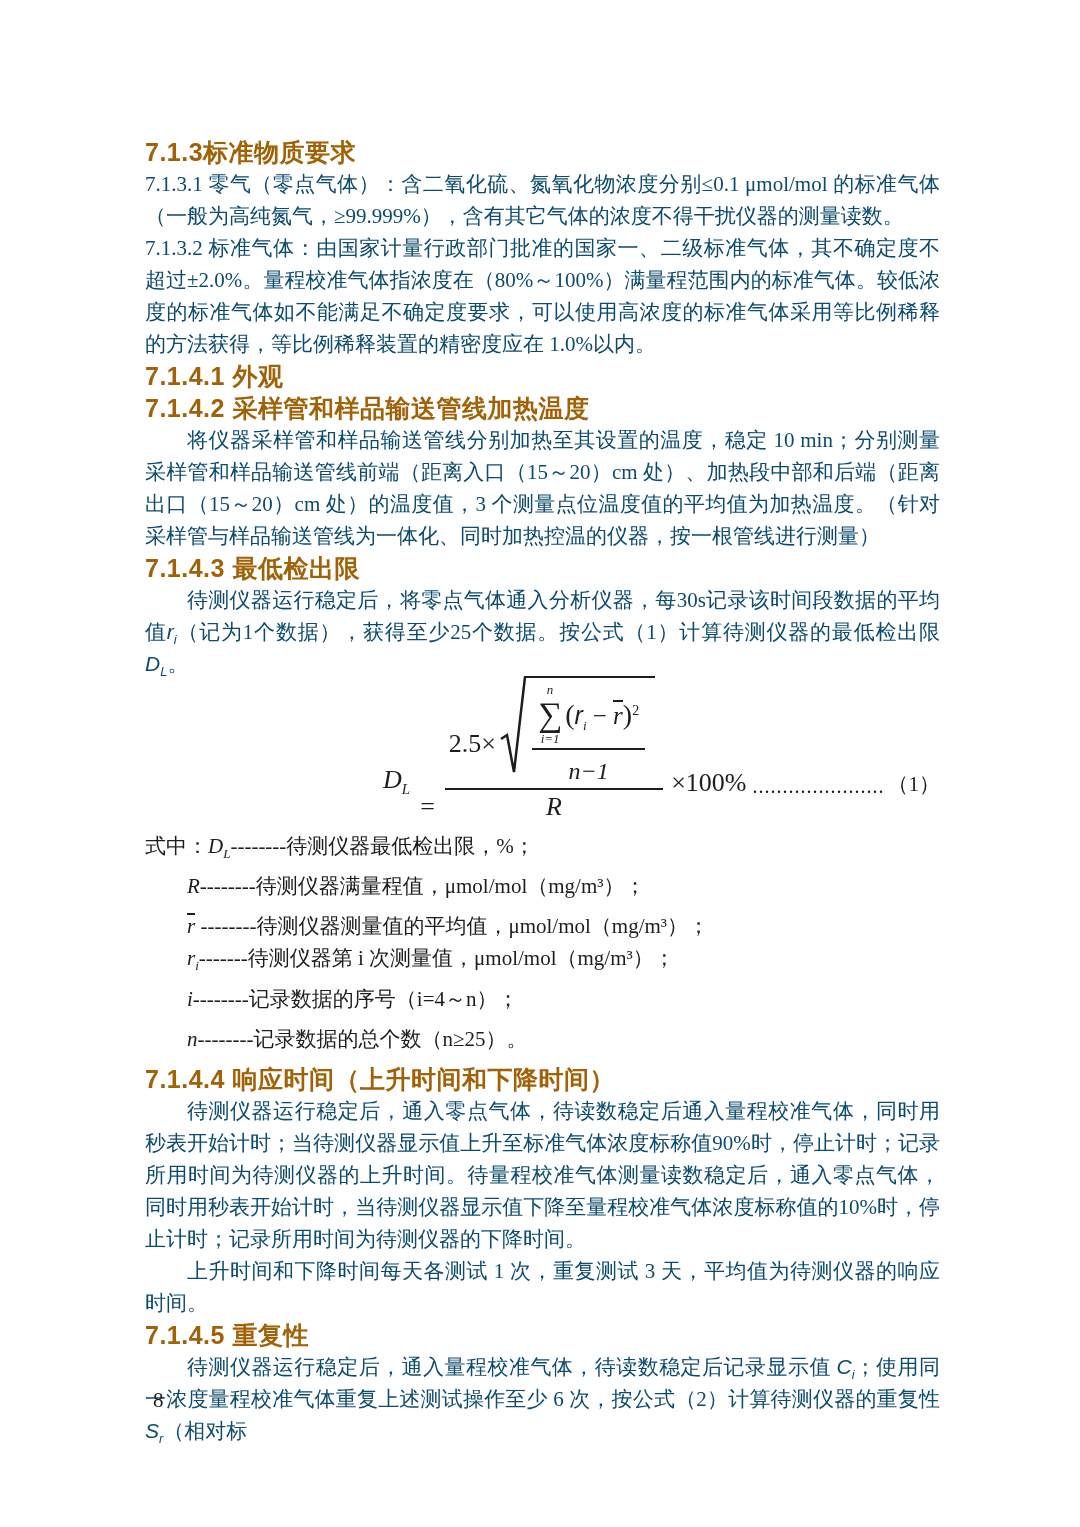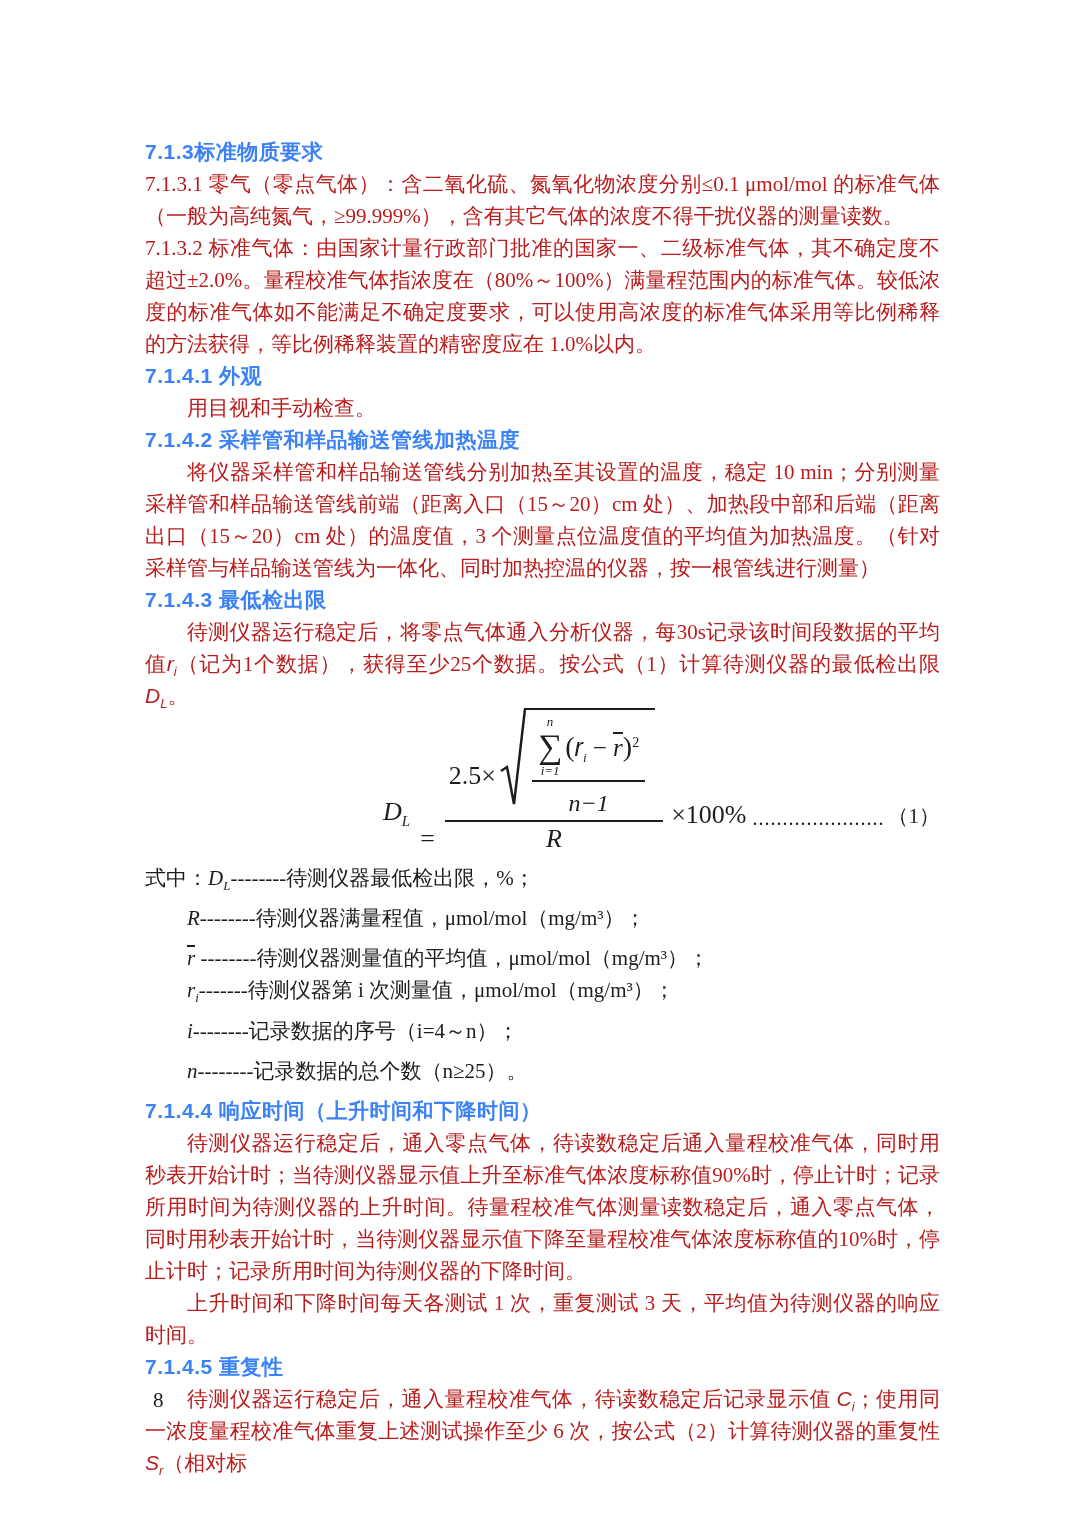--- a/index.html
+++ b/index.html
@@ -17,29 +17,29 @@
   .page {
     position: absolute;
     left: 145px;
     top: 136px;
     width: 795px;
   }
   .para {
     font-size: 21px;
     line-height: 32px;
     text-align: justify;
-    color: #b91c1c;
+    color: #0c4a6e;
   }
   .para.indent { text-indent: 42px; }
   .heading {
     font-family: "Liberation Sans", "DejaVu Sans", sans-serif;
     font-weight: bold;
-    font-size: 21px;
+    font-size: 25px;
     line-height: 32px;
-    color: #3b82f6;
+    color: #a16207;
     letter-spacing: 0.5px;
   }
   i.var, .var {
     font-family: Liberation Sans, sans-serif;
     font-style: italic;
   }
   sub.vs {
     font-size: 13px;
     font-style: italic;
     line-height: 0;
@@ -150,21 +150,20 @@
 
   <div class="heading">7.1.3标准物质要求</div>
 
   <div class="para">7.1.3.1 零气（零点气体）：含二氧化硫、氮氧化物浓度分别≤0.1 μmol/mol 的标准气体（一般为高纯氮气，≥99.999%），含有其它气体的浓度不得干扰仪器的测量读数。</div>
 
   <div class="para">7.1.3.2 标准气体：由国家计量行政部门批准的国家一、二级标准气体，其不确定度不超过±2.0%。量程校准气体指浓度在（80%～100%）满量程范围内的标准气体。较低浓度的标准气体如不能满足不确定度要求，可以使用高浓度的标准气体采用等比例稀释的方法获得，等比例稀释装置的精密度应在 1.0%以内。</div>
 
 
   <div class="heading">7.1.4.1 外观</div>
 
-  <div class="para indent">用目视和手动检查。</div>
 
   <div class="heading">7.1.4.2 采样管和样品输送管线加热温度</div>
 
   <div class="para indent">将仪器采样管和样品输送管线分别加热至其设置的温度，稳定 10 min；分别测量采样管和样品输送管线前端（距离入口（15～20）cm 处）、加热段中部和后端（距离出口（15～20）cm 处）的温度值，3 个测量点位温度值的平均值为加热温度。（针对采样管与样品输送管线为一体化、同时加热控温的仪器，按一根管线进行测量）</div>
 
   <div class="heading">7.1.4.3 最低检出限</div>
 
   <div class="para indent"><span>待测仪器运行稳定后，将零点气体通入分析仪器，每30s记录该时间段数据的平均值</span><span class="var"><span>r</span><sub class="vs">i</sub></span><span>（记为1个数据），获得至少25个数据。按公式（1）计算待测仪器的最低检出限</span><span class="var"><span>D</span><sub class="vs">L</sub></span><span>。</span></div>
 
   <div class="formula-block">

